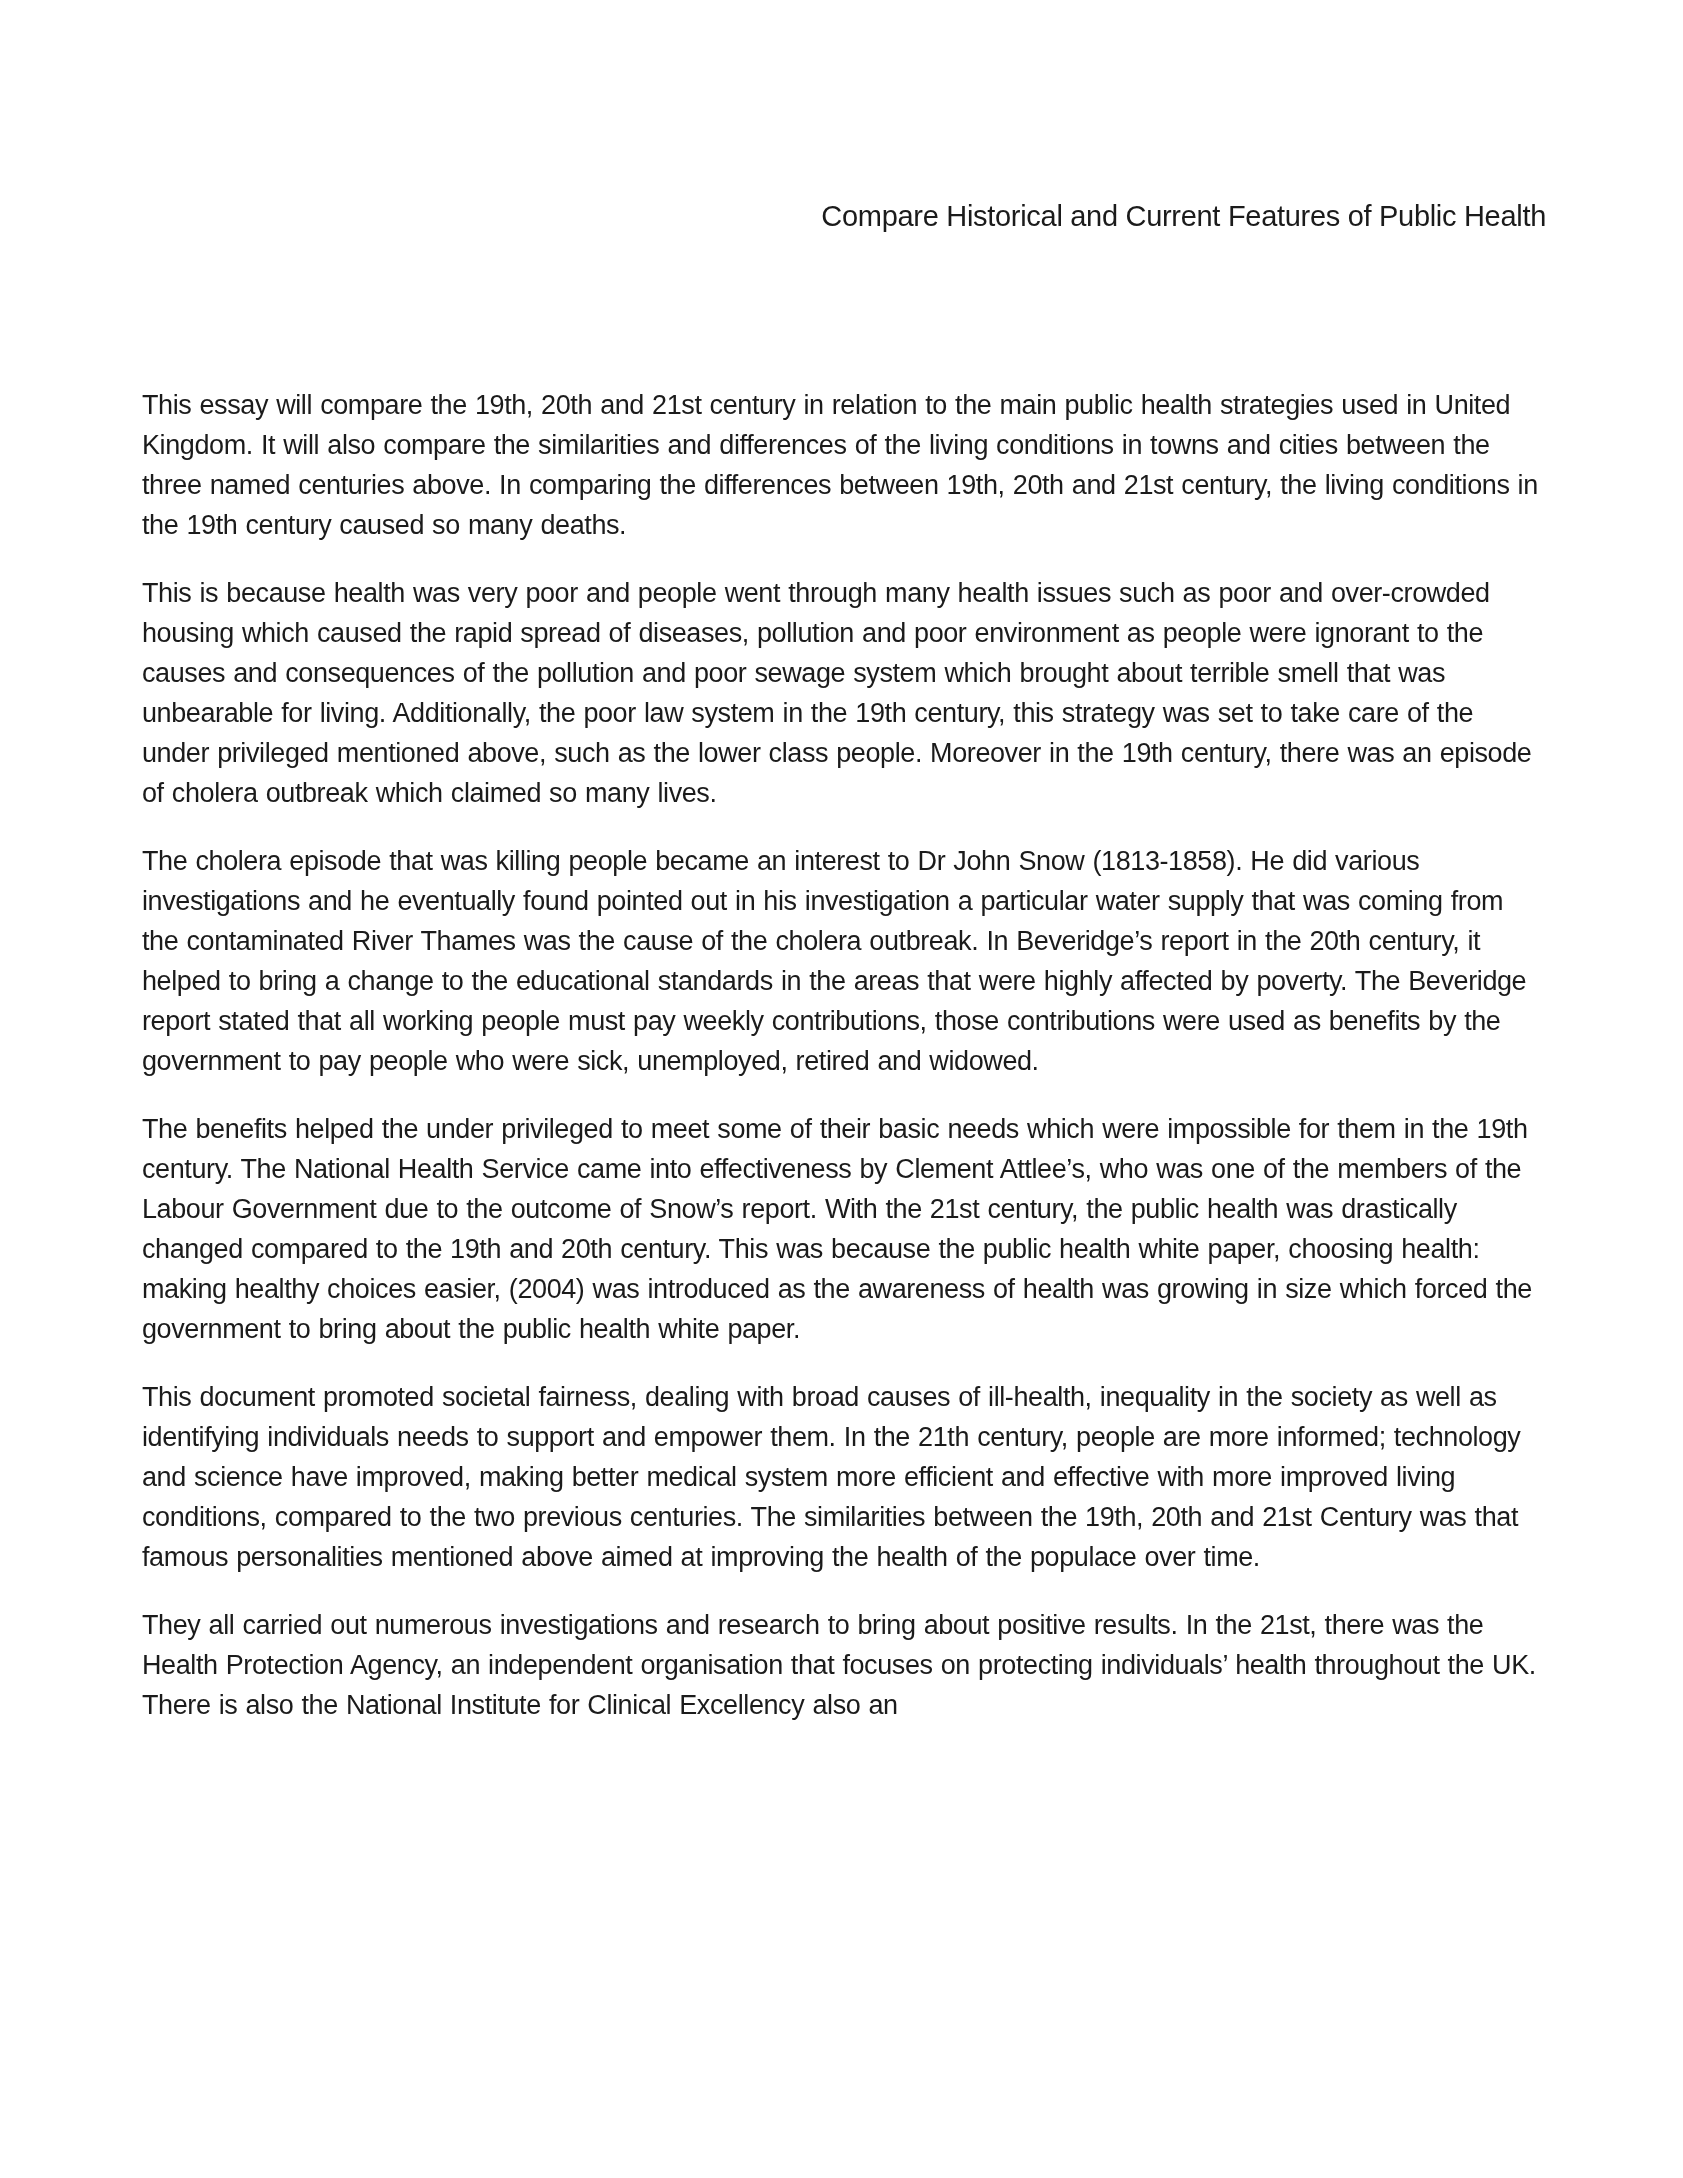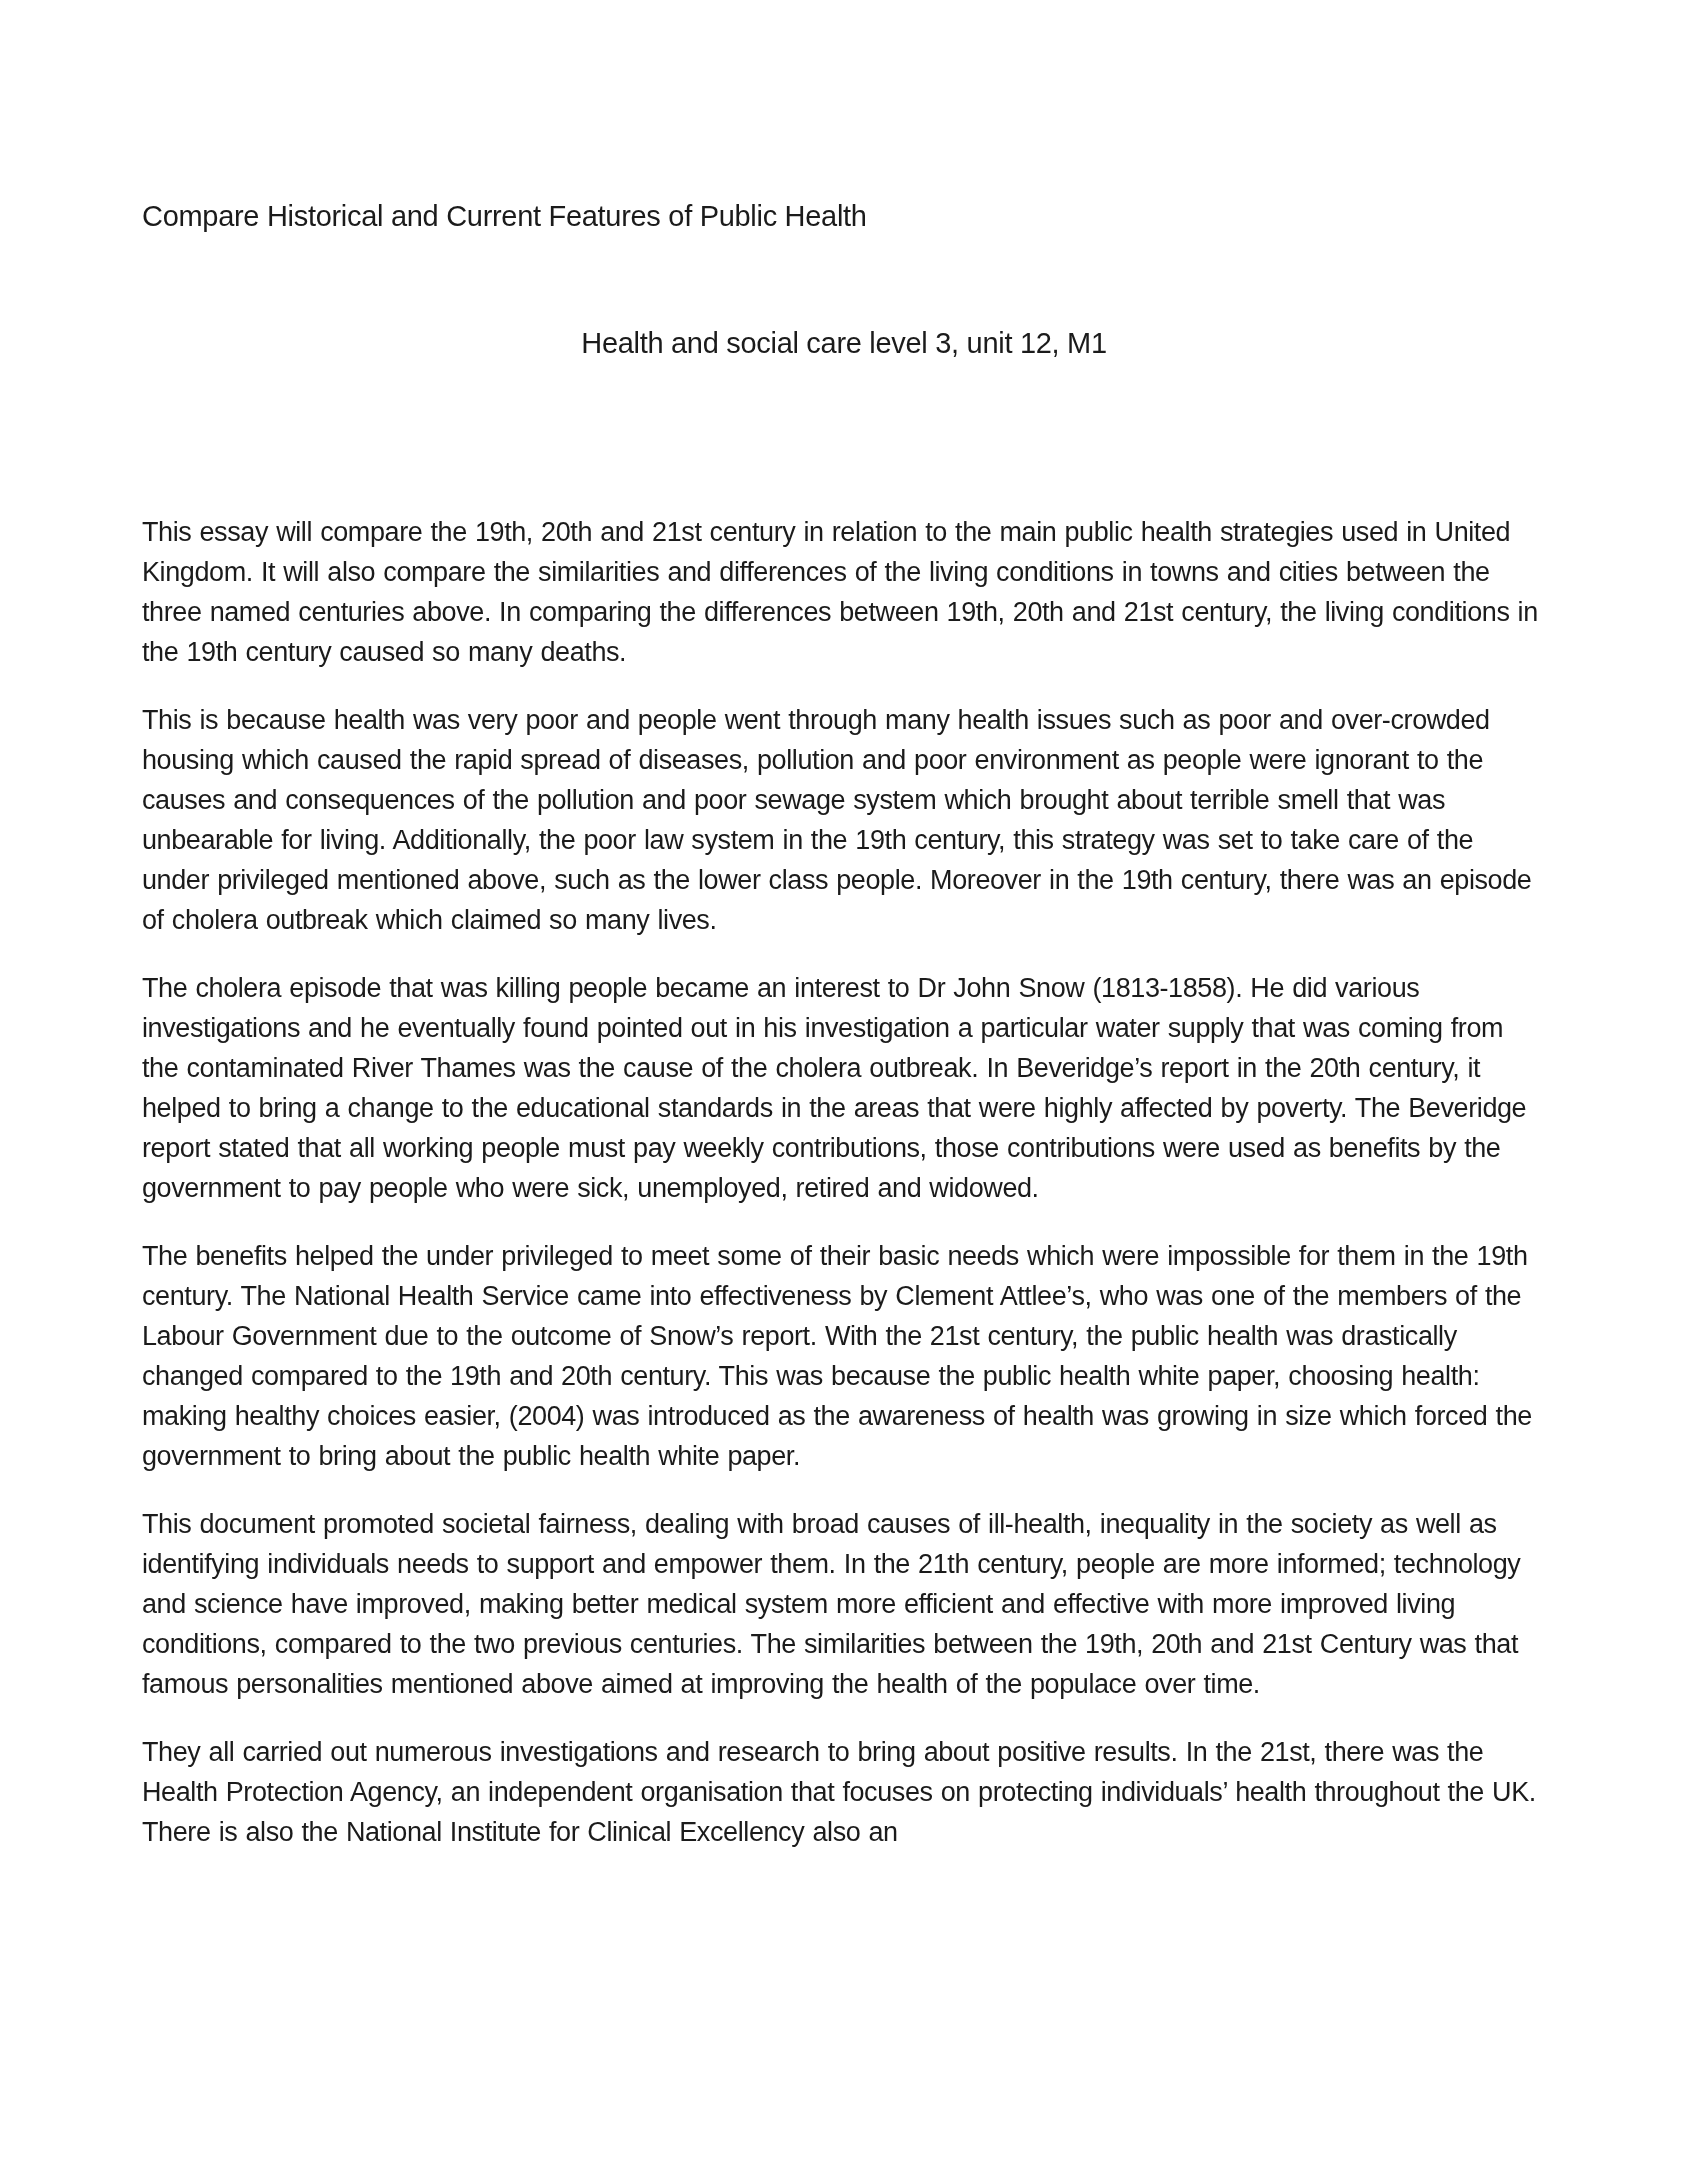--- a/index.html
+++ b/index.html
@@ -17,21 +17,21 @@
   .page {
     width: 1683px;
     height: 2178px;
     background: #ffffff;
     box-sizing: border-box;
     padding: 0 137px 0 142px;
   }
   .doc-title {
     margin: 0;
     padding-top: 198px;
-    text-align: left;
+    text-align: right;
     font-size: 29px;
     font-weight: 400;
     letter-spacing: -0.3px;
     line-height: 36px;
   }
   .doc-subtitle {
     margin: 0;
     padding-top: 91px;
     text-align: center;
     font-size: 29px;
@@ -49,21 +49,20 @@
     word-spacing: 1px;
     line-height: 40px;
     text-align: left;
   }
 </style>
 </head>
 <body>
 
 <div class="page">
   <h1 class="doc-title">Compare Historical and Current Features of Public Health</h1>
-  <h2 class="doc-subtitle">Health and social care level 3, unit 12, M1</h2>
   <div class="doc-body">
     <p>This essay will compare the 19th, 20th and 21st century in relation to the main public health strategies used in United Kingdom. It will also compare the similarities and differences of the living conditions in towns and cities between the three named centuries above. In comparing the differences between 19th, 20th and 21st century, the living conditions in the 19th century caused so many deaths.</p>
     <p>This is because health was very poor and people went through many health issues such as poor and over-crowded housing which caused the rapid spread of diseases, pollution and poor environment as people were ignorant to the causes and consequences of the pollution and poor sewage system which brought about terrible smell that was unbearable for living. Additionally, the poor law system in the 19th century, this strategy was set to take care of the under privileged mentioned above, such as the lower class people. Moreover in the 19th century, there was an episode of cholera outbreak which claimed so many lives.</p>
     <p>The cholera episode that was killing people became an interest to Dr John Snow (1813-1858). He did various investigations and he eventually found pointed out in his investigation a particular water supply that was coming from the contaminated River Thames was the cause of the cholera outbreak. In Beveridge’s report in the 20th century, it helped to bring a change to the educational standards in the areas that were highly affected by poverty. The Beveridge report stated that all working people must pay weekly contributions, those contributions were used as benefits by the government to pay people who were sick, unemployed, retired and widowed.</p>
     <p>The benefits helped the under privileged to meet some of their basic needs which were impossible for them in the 19th century. The National Health Service came into effectiveness by Clement Attlee’s, who was one of the members of the Labour Government due to the outcome of Snow’s report. With the 21st century, the public health was drastically changed compared to the 19th and 20th century. This was because the public health white paper, choosing health: making healthy choices easier, (2004) was introduced as the awareness of health was growing in size which forced the government to bring about the public health white paper.</p>
     <p>This document promoted societal fairness, dealing with broad causes of ill-health, inequality in the society as well as identifying individuals needs to support and empower them. In the 21th century, people are more informed; technology and science have improved, making better medical system more efficient and effective with more improved living conditions, compared to the two previous centuries. The similarities between the 19th, 20th and 21st Century was that famous personalities mentioned above aimed at improving the health of the populace over time.</p>
     <p>They all carried out numerous investigations and research to bring about positive results. In the 21st, there was the Health Protection Agency, an independent organisation that focuses on protecting individuals’ health throughout the UK. There is also the National Institute for Clinical Excellency also an</p>
   </div>
 </div>
 

